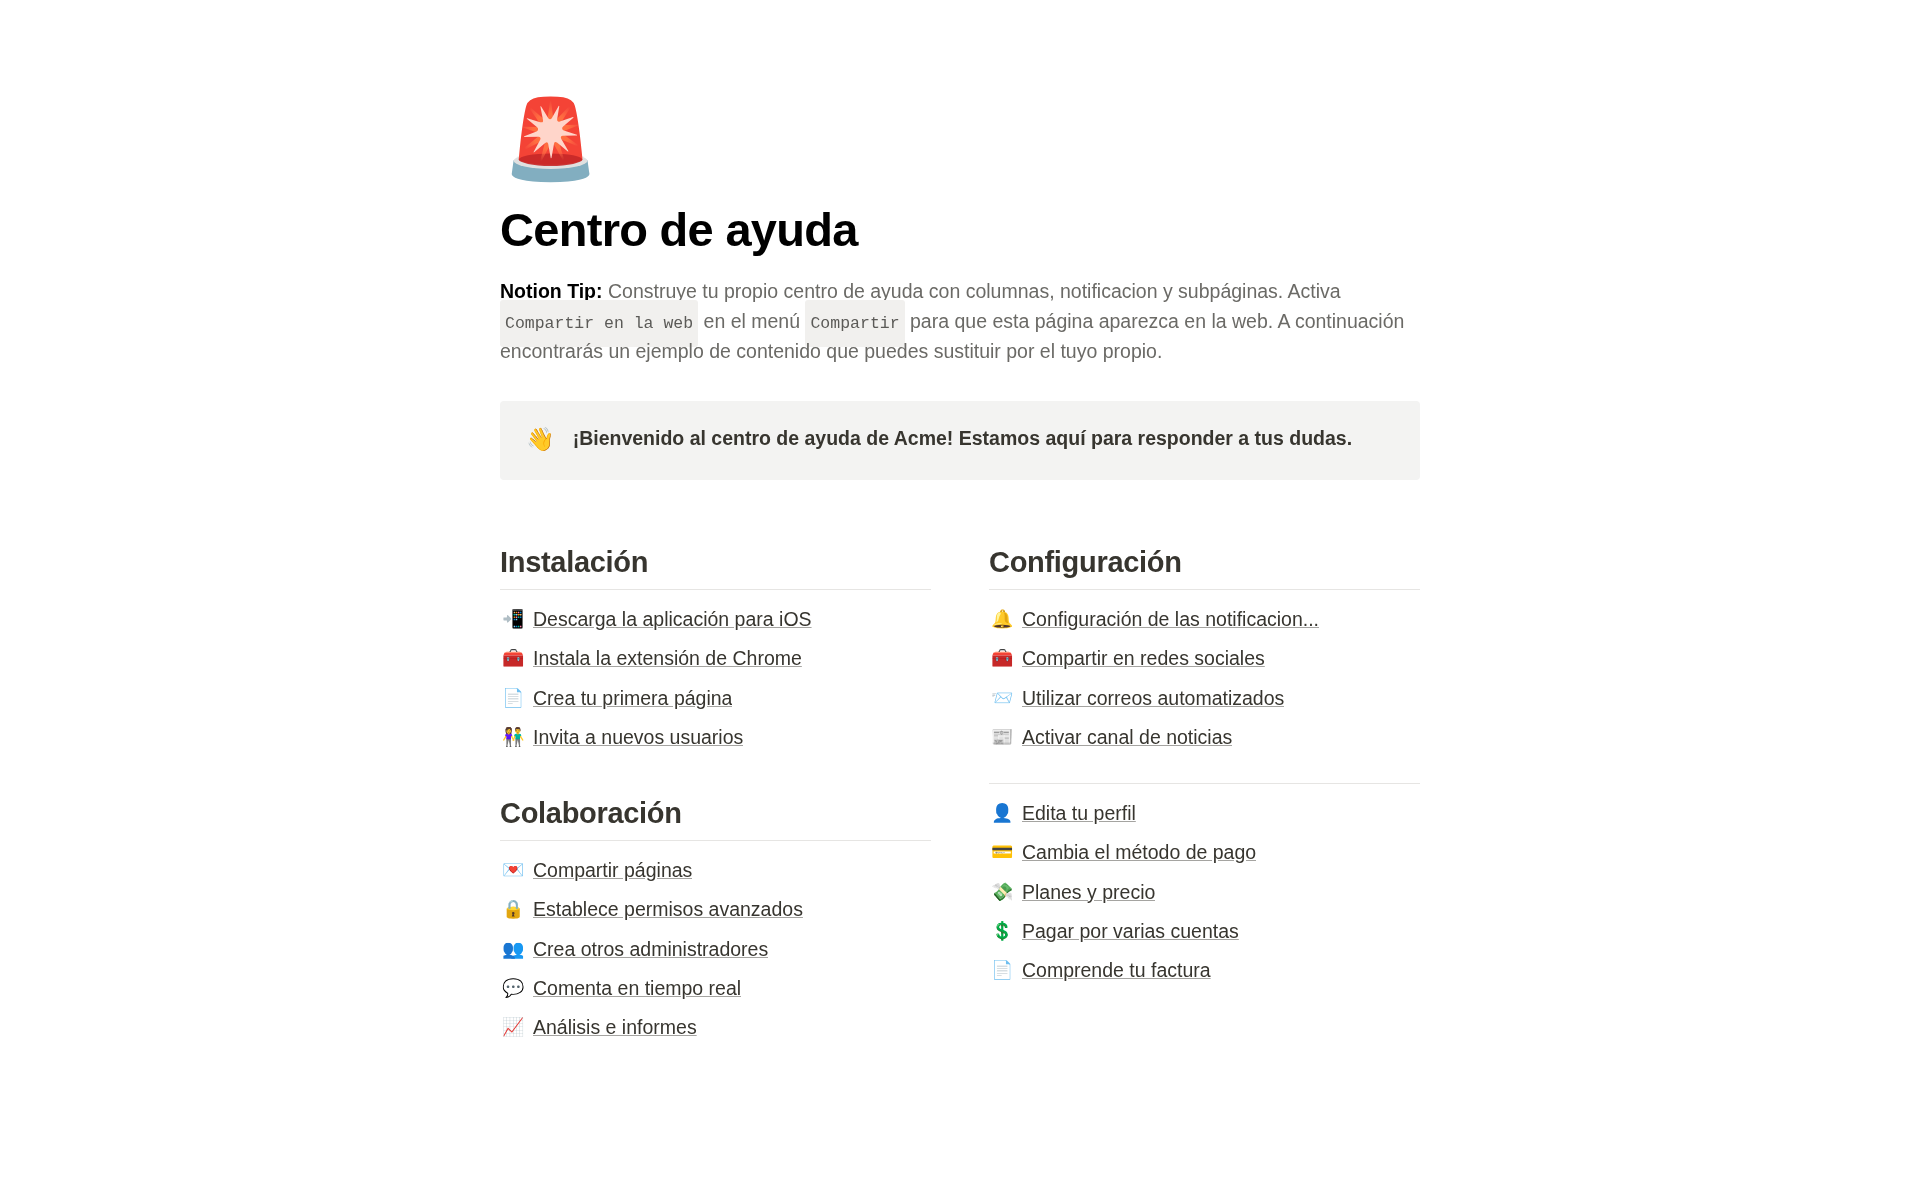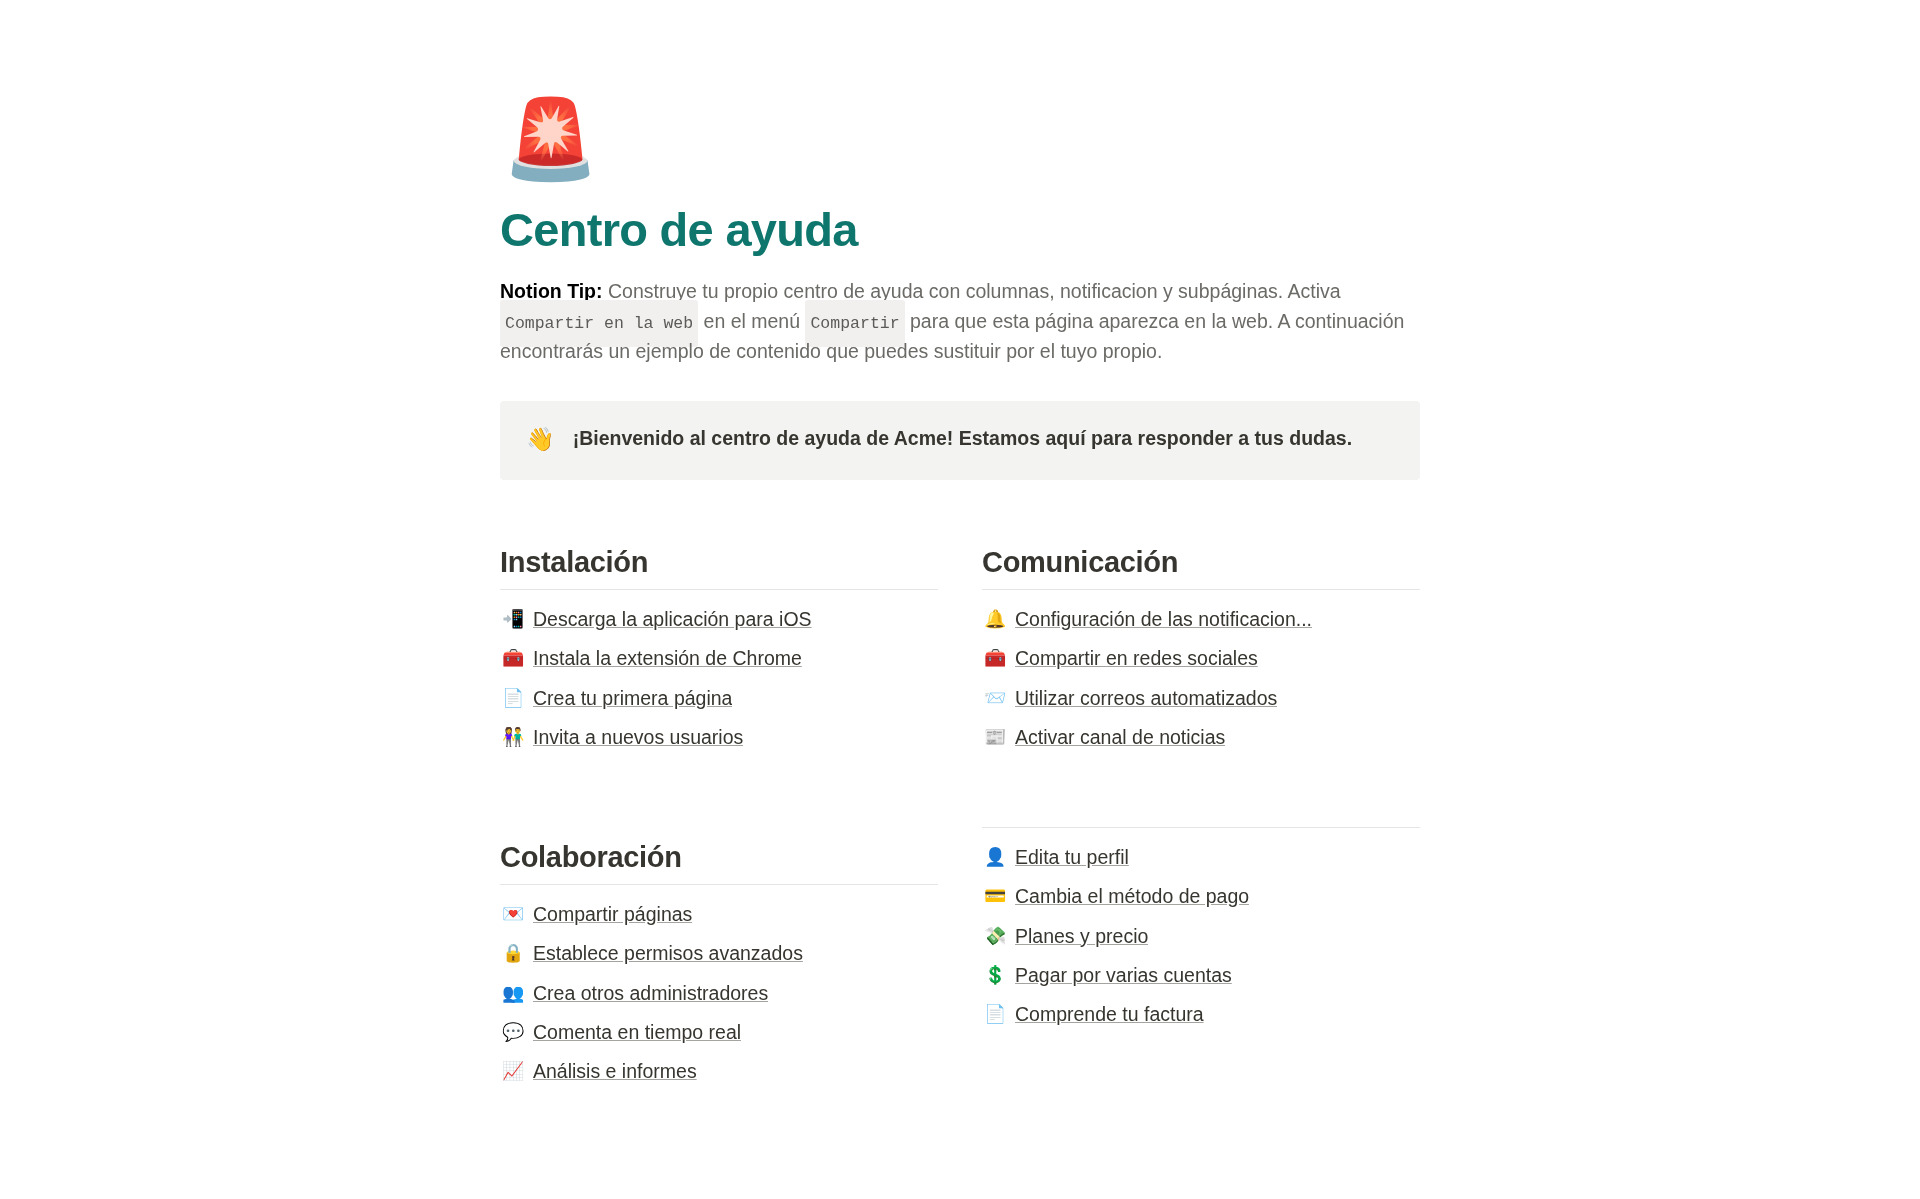--- a/index.html
+++ b/index.html
@@ -25,21 +25,21 @@
     line-height: 1;
     height: 92px;
     display: block;
     margin-left: 2px;
     user-select: none;
   }
   .page-title {
     font-size: 47px;
     font-weight: bold;
     letter-spacing: -0.7px;
-    color: #0f766e;
+    color: #000000;
     margin: 12px 0 20px 0;
     line-height: 1.1;
   }
   .tip {
     font-size: 19.5px;
     line-height: 1.55;
     color: #6b6a66;
     max-width: 905px;
     margin-bottom: 34px;
   }
@@ -82,21 +82,20 @@
   .callout-body a {
     color: #37352f;
     text-decoration: underline;
     text-decoration-color: rgba(55,53,47,0.4);
   }
   .columns {
     display: grid;
     grid-template-columns: 1fr 1fr;
     column-gap: 58px;
     row-gap: 0;
-    gap: 44px;
   }
   .col {
     display: flex;
     flex-direction: column;
   }
   .section-title {
     font-size: 29px;
     font-weight: bold;
     letter-spacing: -0.3px;
     color: #37352f;
@@ -175,21 +174,21 @@
           <span class="link-text">Crea tu primera página</span>
         </li>
         <li class="link-item">
           <span class="link-emoji">👫</span>
           <span class="link-text">Invita a nuevos usuarios</span>
         </li>
       </ul>
     </div>
 
     <div class="col">
-      <h2 class="section-title">Comunicación</h2>
+      <h2 class="section-title">Configuración</h2>
       <div class="section-rule"></div>
       <ul class="link-list">
         <li class="link-item">
           <span class="link-emoji">🔔</span>
           <span class="link-text">Configuración de las notificacion...</span>
         </li>
         <li class="link-item">
           <span class="link-emoji">🧰</span>
           <span class="link-text">Compartir en redes sociales</span>
         </li>

